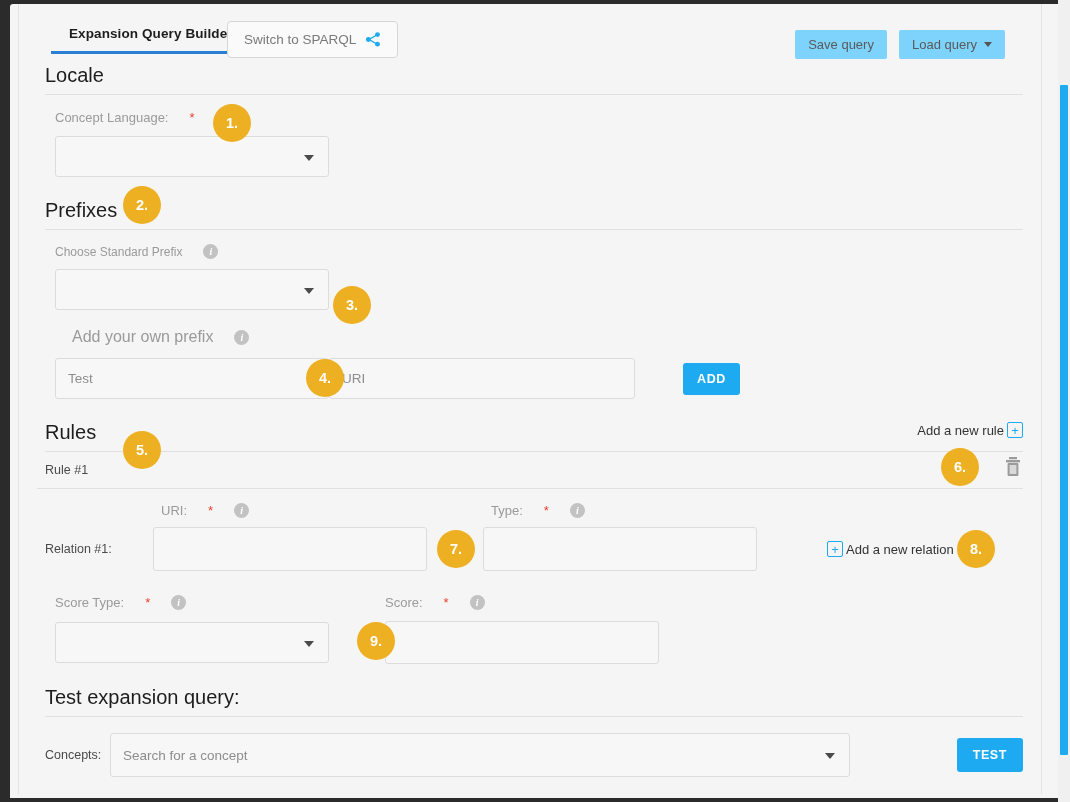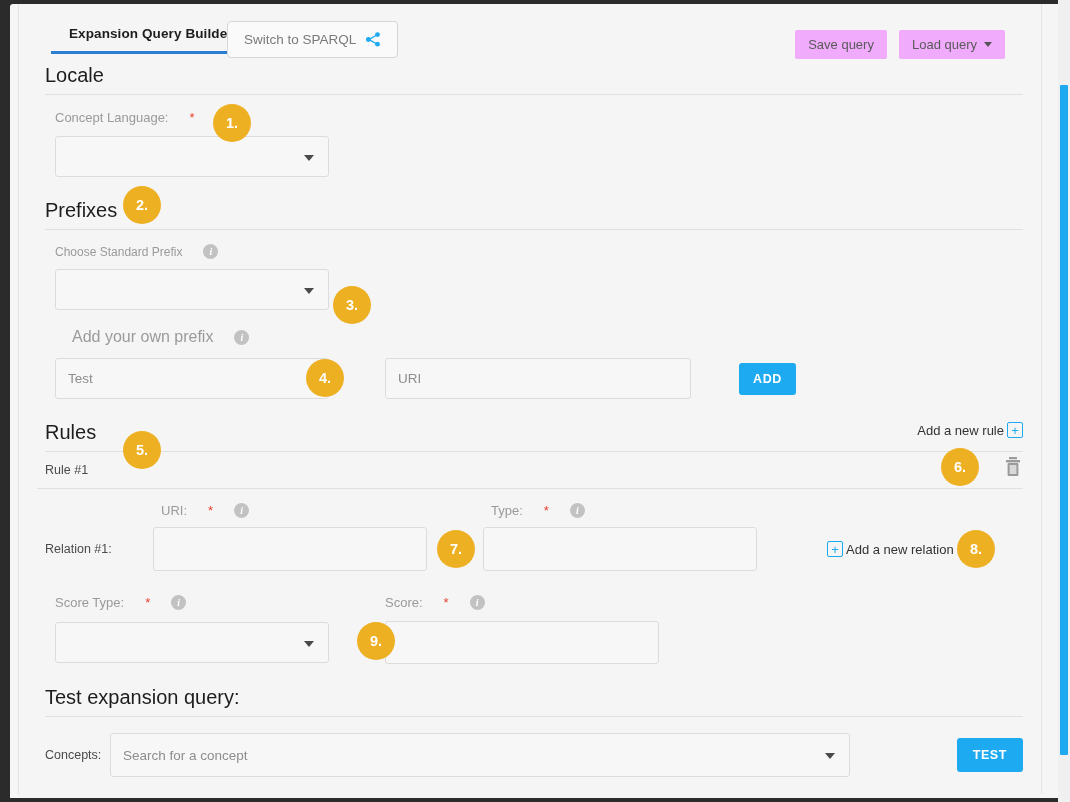--- a/index.html
+++ b/index.html
@@ -59,21 +59,21 @@
     display: flex; align-items: center; gap: 9px;
     font-size: 13.5px; color: #7a7a7a;
     background: #fafafa;
     border: 1px solid #d6d6d6;
     border-radius: 4px;
     cursor: pointer;
   }
   .share-ic { display: block; }
   .topright { position: absolute; right: 18px; top: 26px; display: flex; gap: 12px; }
   .gbtn {
-    background: #f0abfc; border: none; border-radius: 2px;
+    background: #7dd3fc; border: none; border-radius: 2px;
     font-size: 13px; color: #5a5a5a;
     padding: 7px 13px; cursor: pointer;
     font-family: "Liberation Sans", sans-serif;
     display: flex; align-items: center; gap: 7px;
   }
   .caret-s {
     width: 0; height: 0;
     border-left: 4px solid transparent;
     border-right: 4px solid transparent;
     border-top: 5px solid #555;
@@ -220,21 +220,21 @@
 
     <div style="padding-left:18px; margin-top:18px; position:relative;">
       <div class="fld-label">
         <span style="font-size:16px;margin-left:17px;">Add your own prefix</span>
         <span class="info">i</span>
       </div>
       <div style="display:flex; align-items:center; margin-top:12px; position:relative;">
         <div class="box" style="width:274px;">
           <span>Test</span>
         </div>
-        <div class="box" style="width:306px; margin-left:56px;">
+        <div class="box" style="width:306px; ">
           <span>URI</span>
         </div>
         <button class="btn-blue" style="margin-left:48px; padding:9px 14px;">
           <span>ADD</span>
         </button>
         <div class="badge" style="left:251px; top:1px;">4.</div>
       </div>
     </div>
   </div>
 

